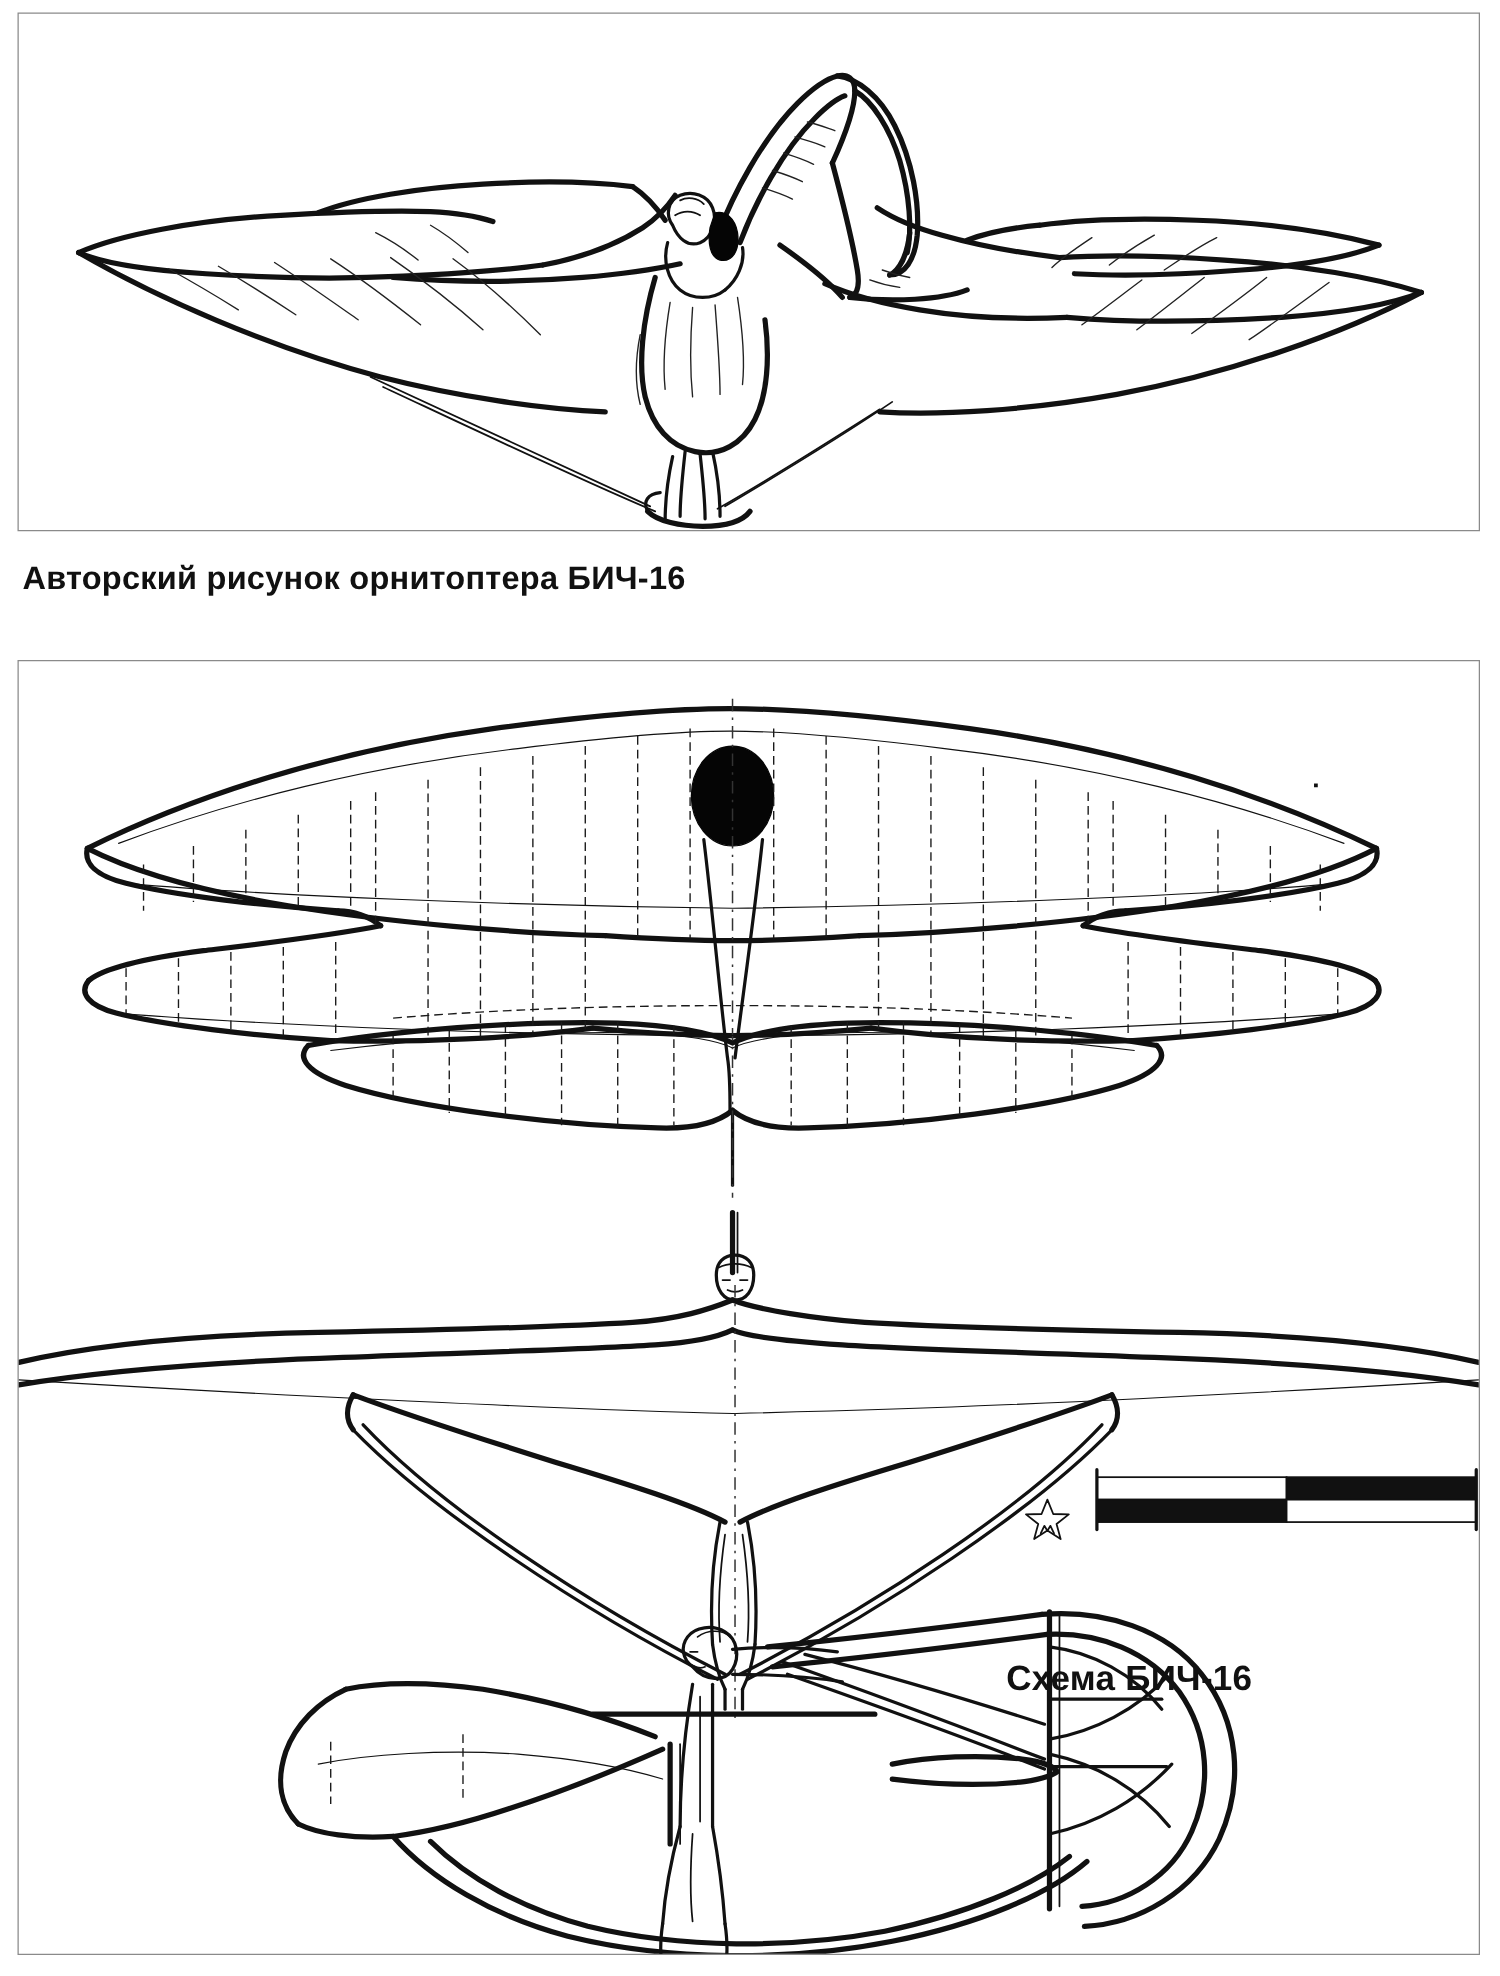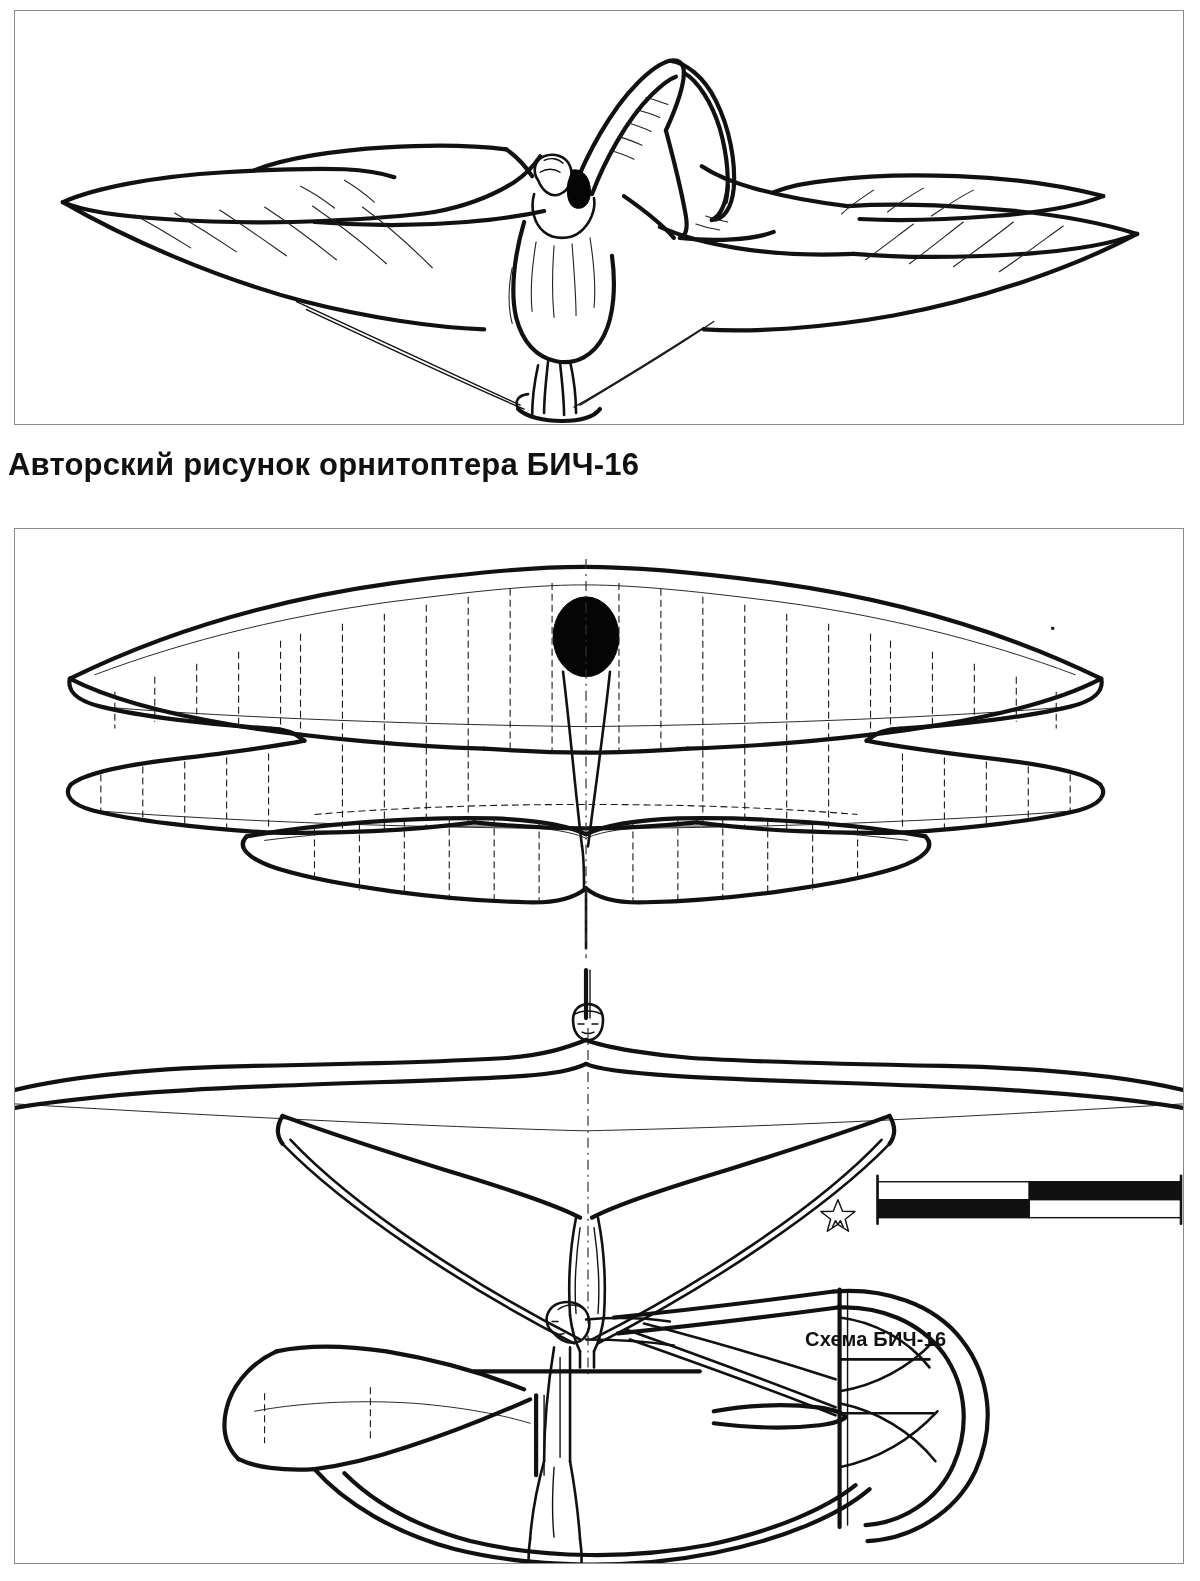--- a/index.html
+++ b/index.html
@@ -26,26 +26,26 @@
   
   .caption{
     position:absolute;
     font-weight:bold;
     color:#111111;
     letter-spacing:.2px;
     white-space:nowrap;
     line-height:1;
   }
   #caption-top{
-    left:8px;top:449px;
-    font-size:31px;
+    left:18px;top:449px;
+    font-size:26px;
   }
   #caption-bottom{
     left:805px;top:1329px;
-    font-size:20px;
+    font-size:28px;
   }
 
   
   svg .ink{fill:none;stroke:#111;stroke-linecap:round;stroke-linejoin:round;}
   svg .thick{stroke-width:4.2;}
   svg .med{stroke-width:2.6;}
   svg .thin{stroke-width:1.4;}
   svg .hair{stroke-width:0.9;}
   svg .ribdash{stroke:#1a1a1a;stroke-width:1.1;fill:none;stroke-dasharray:7 4;}
   svg .centerline{stroke:#333;stroke-width:1.2;fill:none;stroke-dasharray:10 5 2 5;}

